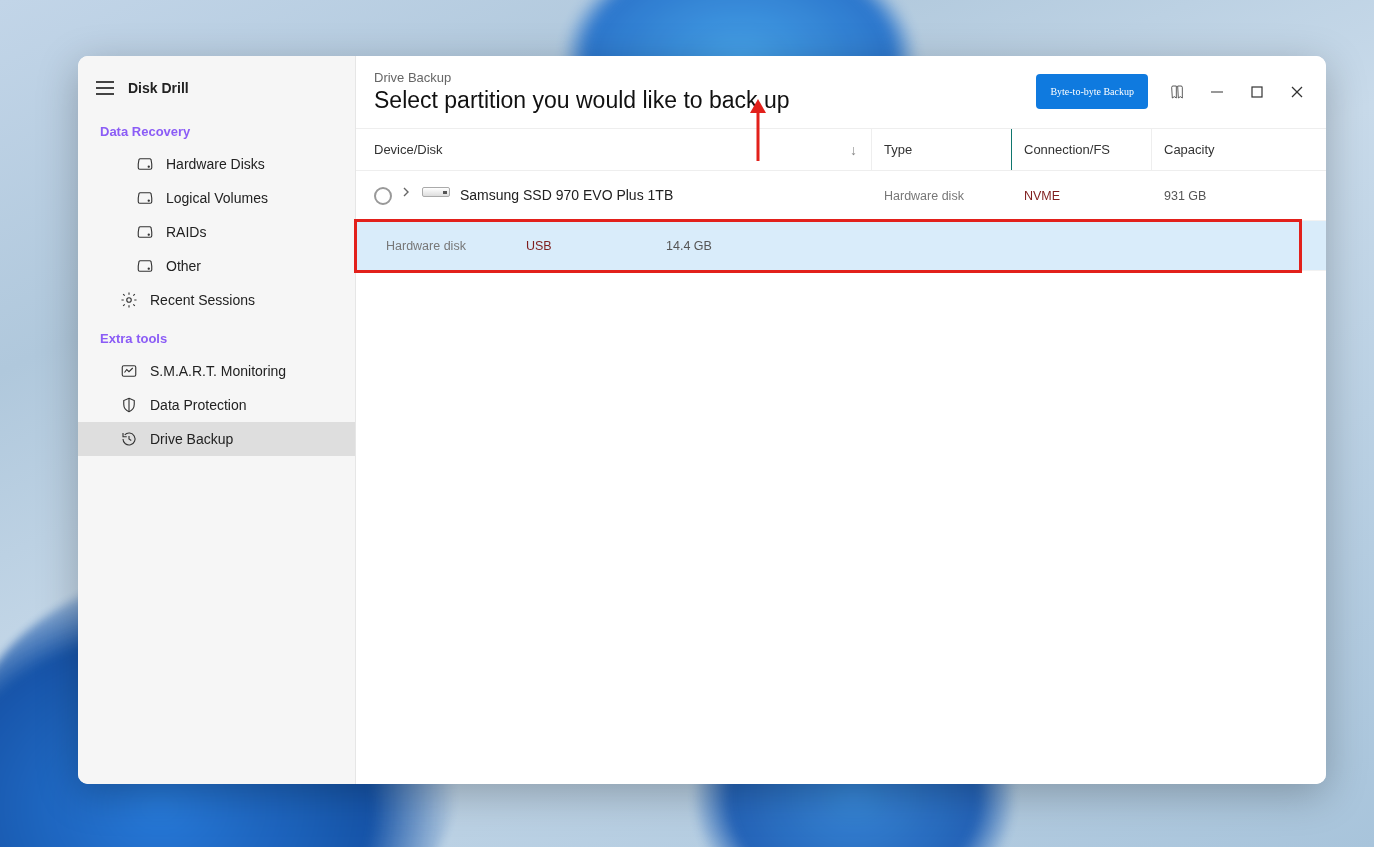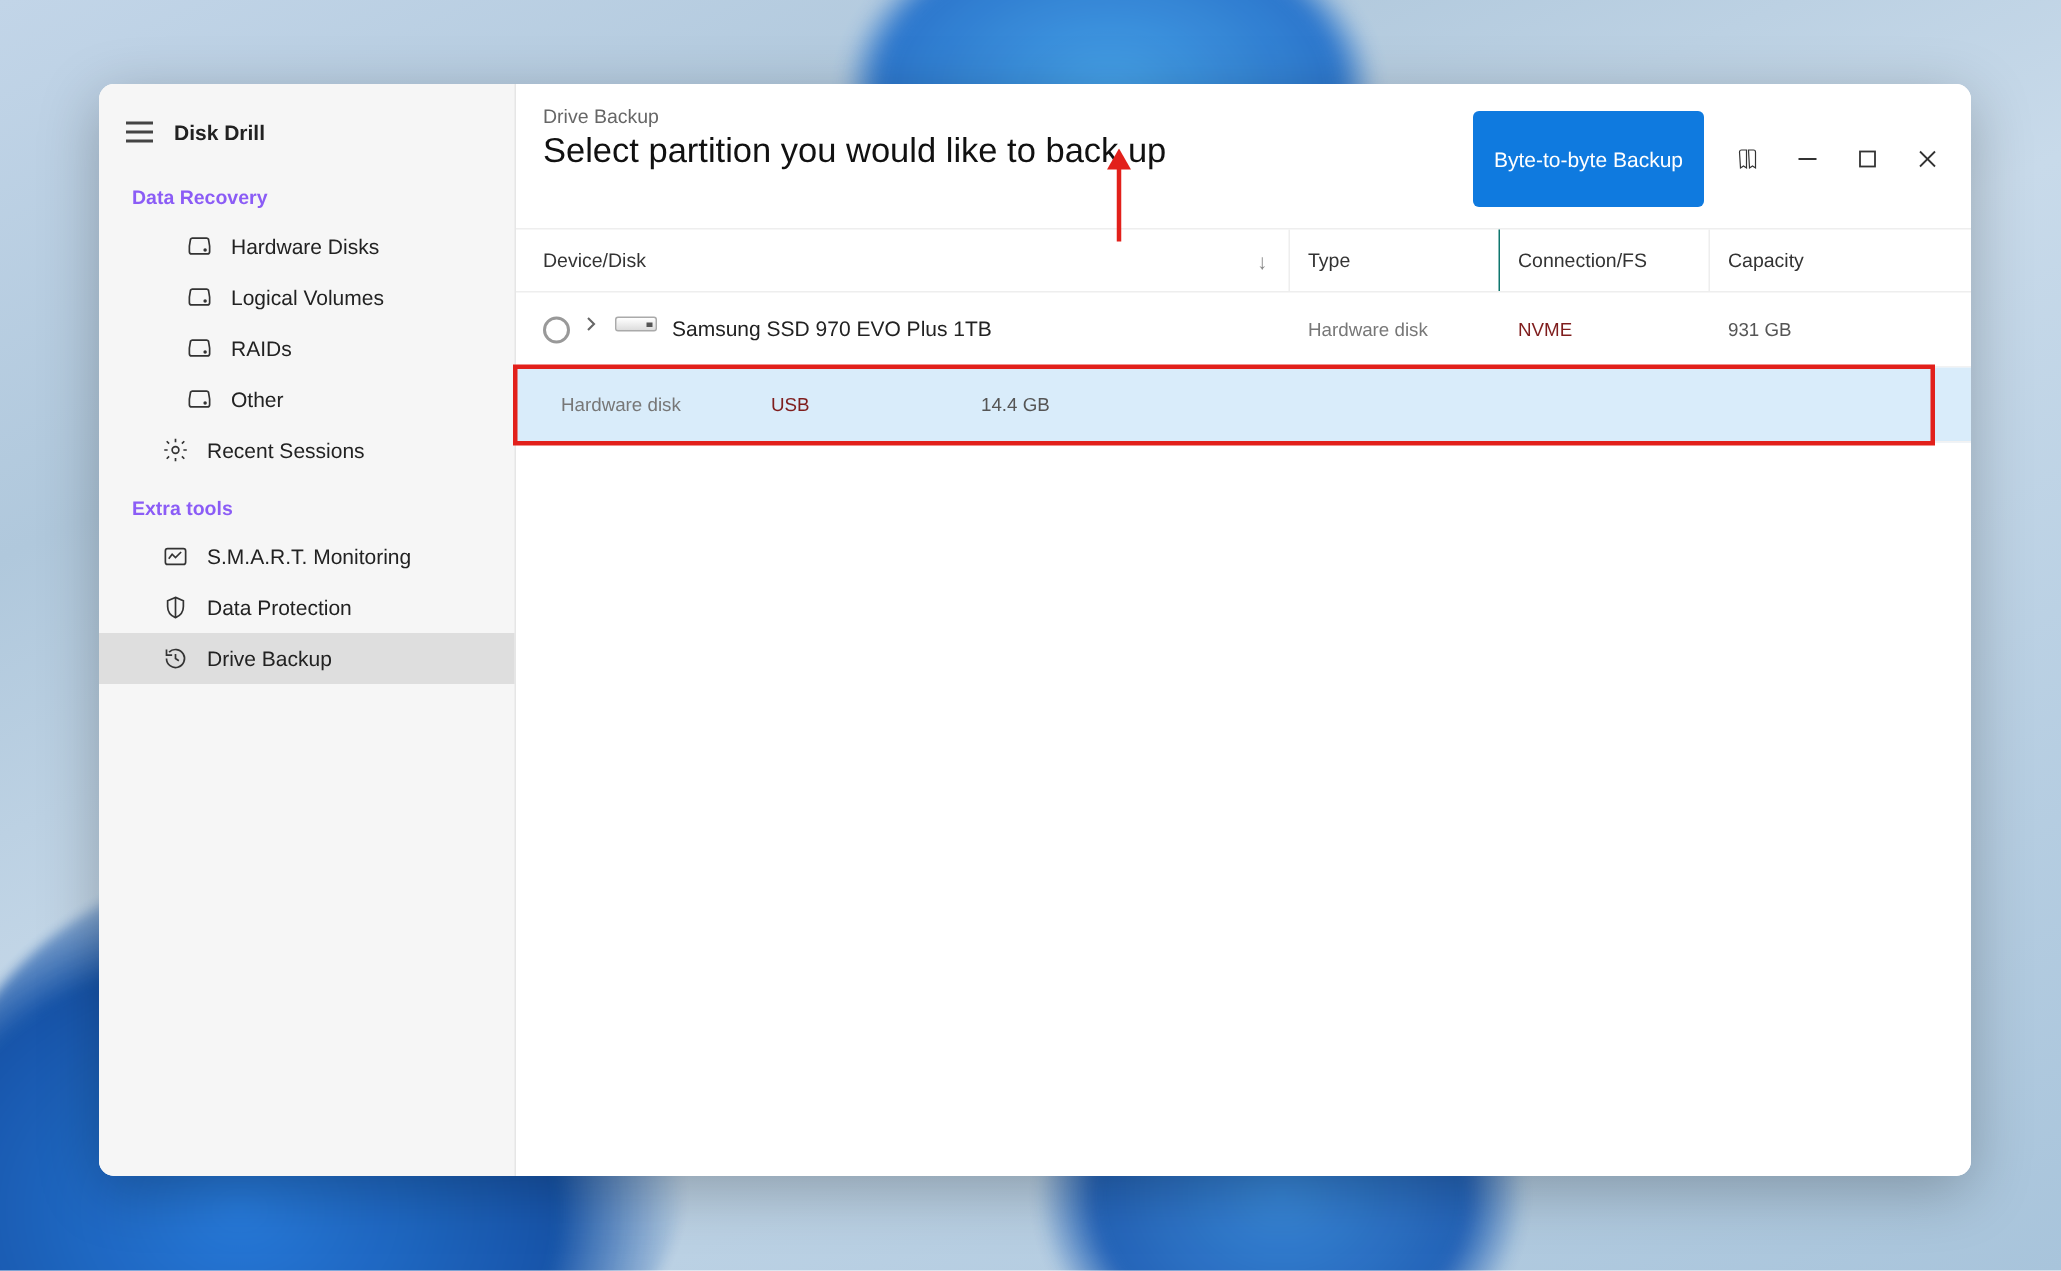--- a/index.html
+++ b/index.html
@@ -20,21 +20,21 @@
     background: radial-gradient(ellipse at 40% 60%, #1f75d9 0%, #0e4ea6 50%, transparent 70%);
     border-radius: 50%; filter: blur(4px); opacity: 0.95;
   }
   .bg-shape3 {
     position: absolute; bottom: -80px; right: 360px; width: 320px; height: 260px;
     background: radial-gradient(ellipse at center, #2a7fd6 0%, #1558b3 55%, transparent 72%);
     border-radius: 50%; filter: blur(5px); opacity: 0.9;
   }
 
   .window {
-    position: absolute; top: 56px; left: 66px;
+    position: absolute; top: 56px; left: 78px;
     width: 1248px; height: 728px;
     background: #fff;
     border-radius: 10px;
     box-shadow: 0 10px 40px rgba(0,0,0,.25);
     display: flex;
     overflow: hidden;
   }
 
   
   .sidebar {
@@ -80,23 +80,24 @@
     border-bottom: 1px solid #eee;
   }
   .header-left { display: flex; flex-direction: column; gap: 2px; }
   .breadcrumb { font-size: 13px; color: #666; }
   .page-title { font-size: 23px; color: #111; font-weight: 400; }
   .header-right { display: flex; align-items: center; gap: 18px; padding-top: 4px; }
 
   .btn-primary {
     background: #0f7adf; color: #fff;
     border: none; border-radius: 4px;
-    padding: 24px 14px;
-    font-size: 14px; font-weight: 400;
+    padding: 12px 14px;
+    font-size: 10px; font-weight: 400;
     cursor: pointer;
+    font-family: Liberation Serif, serif;
   }
 
   .win-btn { width: 22px; height: 22px; display: inline-flex; align-items: center; justify-content: center; cursor: pointer; color: #333; }
   .win-btn svg { width: 16px; height: 16px; stroke: currentColor; fill: none; stroke-width: 1.2; }
 
   
   .thead {
     display: flex; align-items: center;
     padding: 0 12px 0 18px;
     height: 42px;

